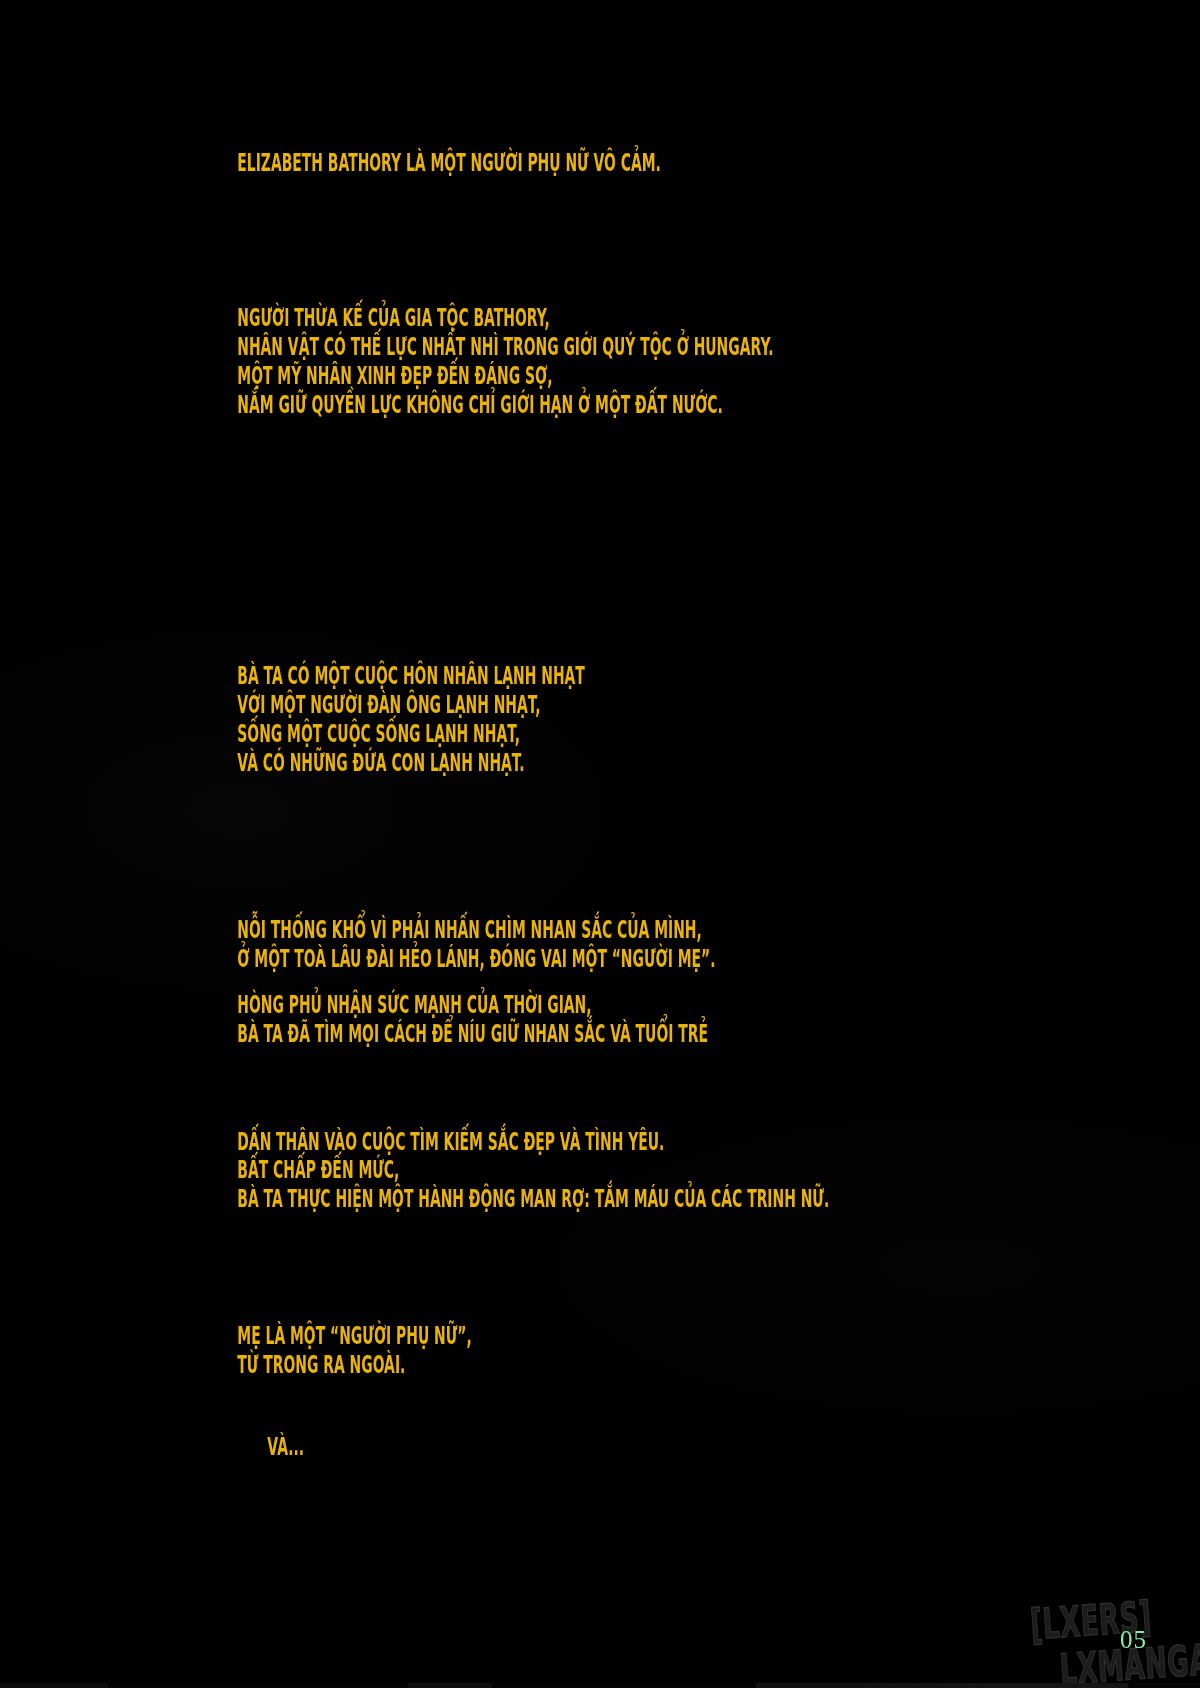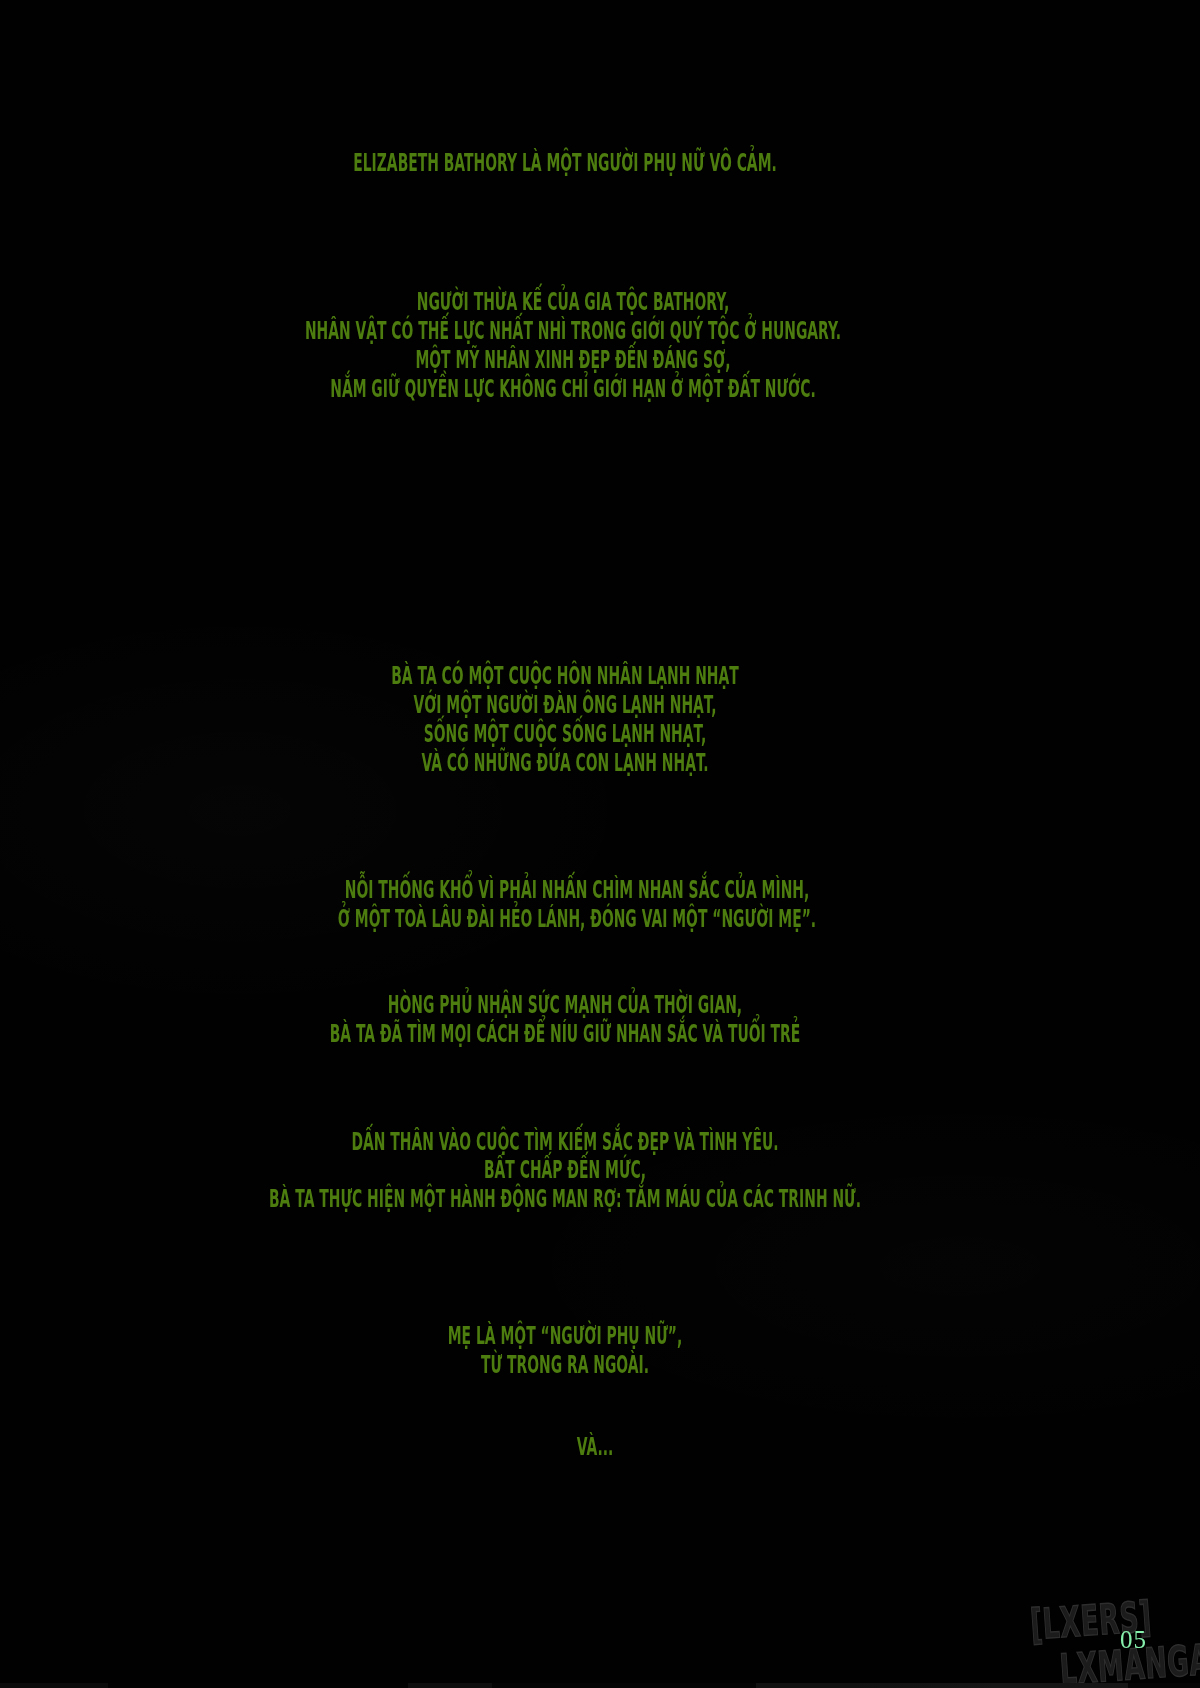--- a/index.html
+++ b/index.html
@@ -22,37 +22,36 @@
     inset: 0;
     background:
       radial-gradient(ellipse 600px 300px at 20% 48%, rgba(255,255,255,0.015), transparent 70%),
       radial-gradient(ellipse 700px 260px at 80% 75%, rgba(255,255,255,0.012), transparent 70%);
     pointer-events: none;
   }
   .block {
     position: absolute;
     left: 0;
     width: 1130px;
-    text-align: center;
-    color: #4d7c0f;
+    color: #eab308;
     font-weight: bold;
   }
   .line {
     height: 29px;
     line-height: 29px;
     font-size: 24px;
     white-space: nowrap;
     transform: scaleX(0.58);
     transform-origin: 50% 50%;
   }
   #b1  { top: 149px; }
-  #b2  { top: 288px; padding-left: 8px; }
+  #b2  { top: 304px; }
   #b3  { top: 452px; }
   #b4  { top: 628px; margin-top: 34px; }
-  #b5  { top: 876px; margin-left: 12px; }
+  #b5  { top: 916px; }
   #b6  { top: 991px; }
   #b7  { top: 1128px; }
   #b8  { top: 1156px; }
   #b9  { top: 1322px; }
   #b10 { top: 1433px; left: 30px; }
 
   .watermark {
     position: absolute;
     right: 2px;
     bottom: -8px;

